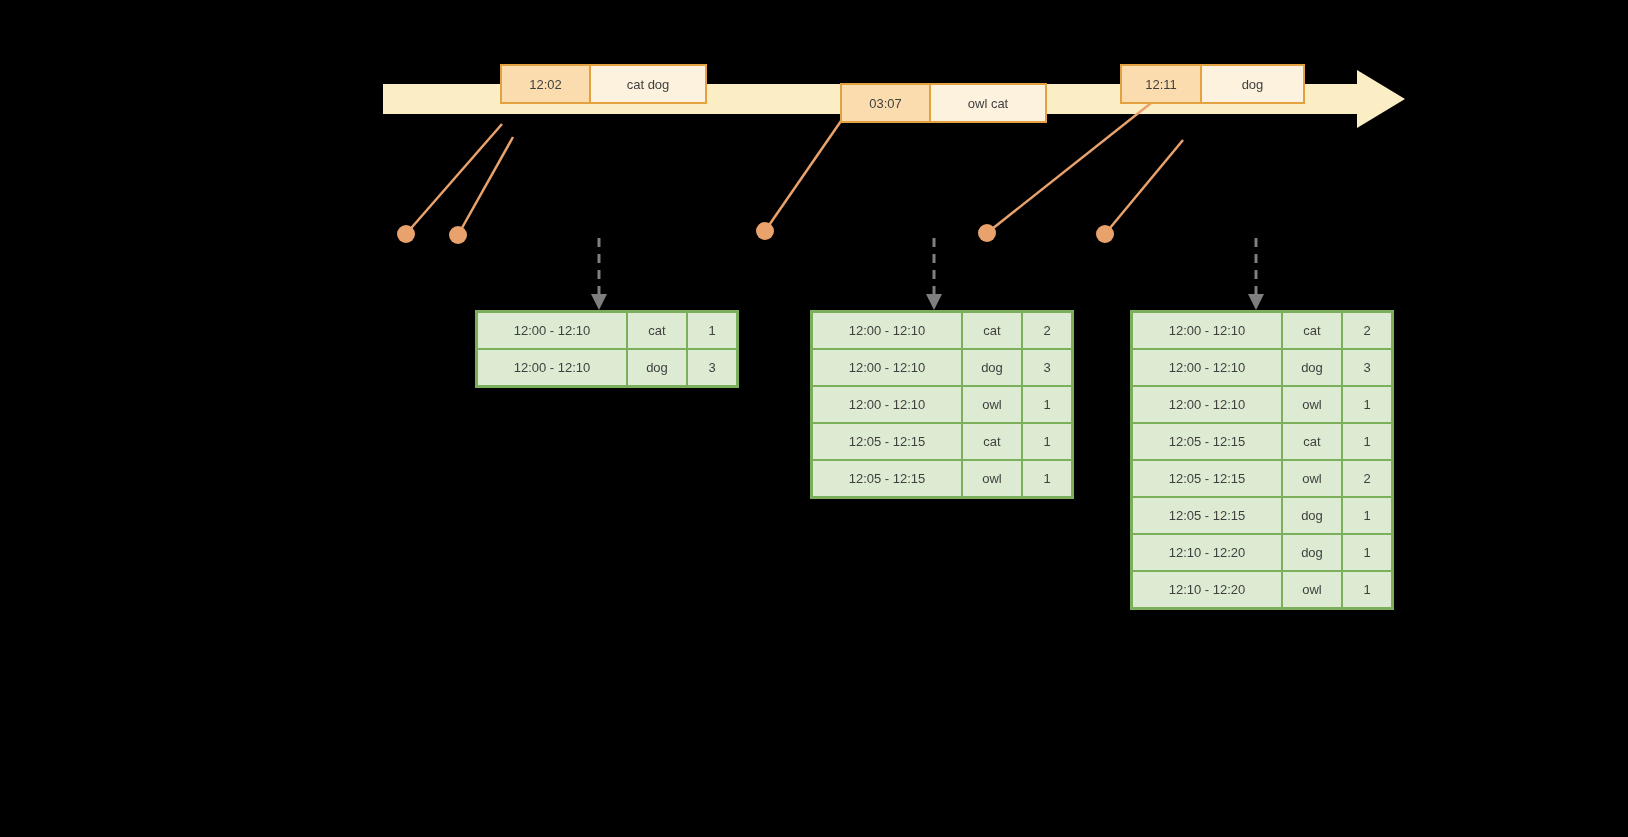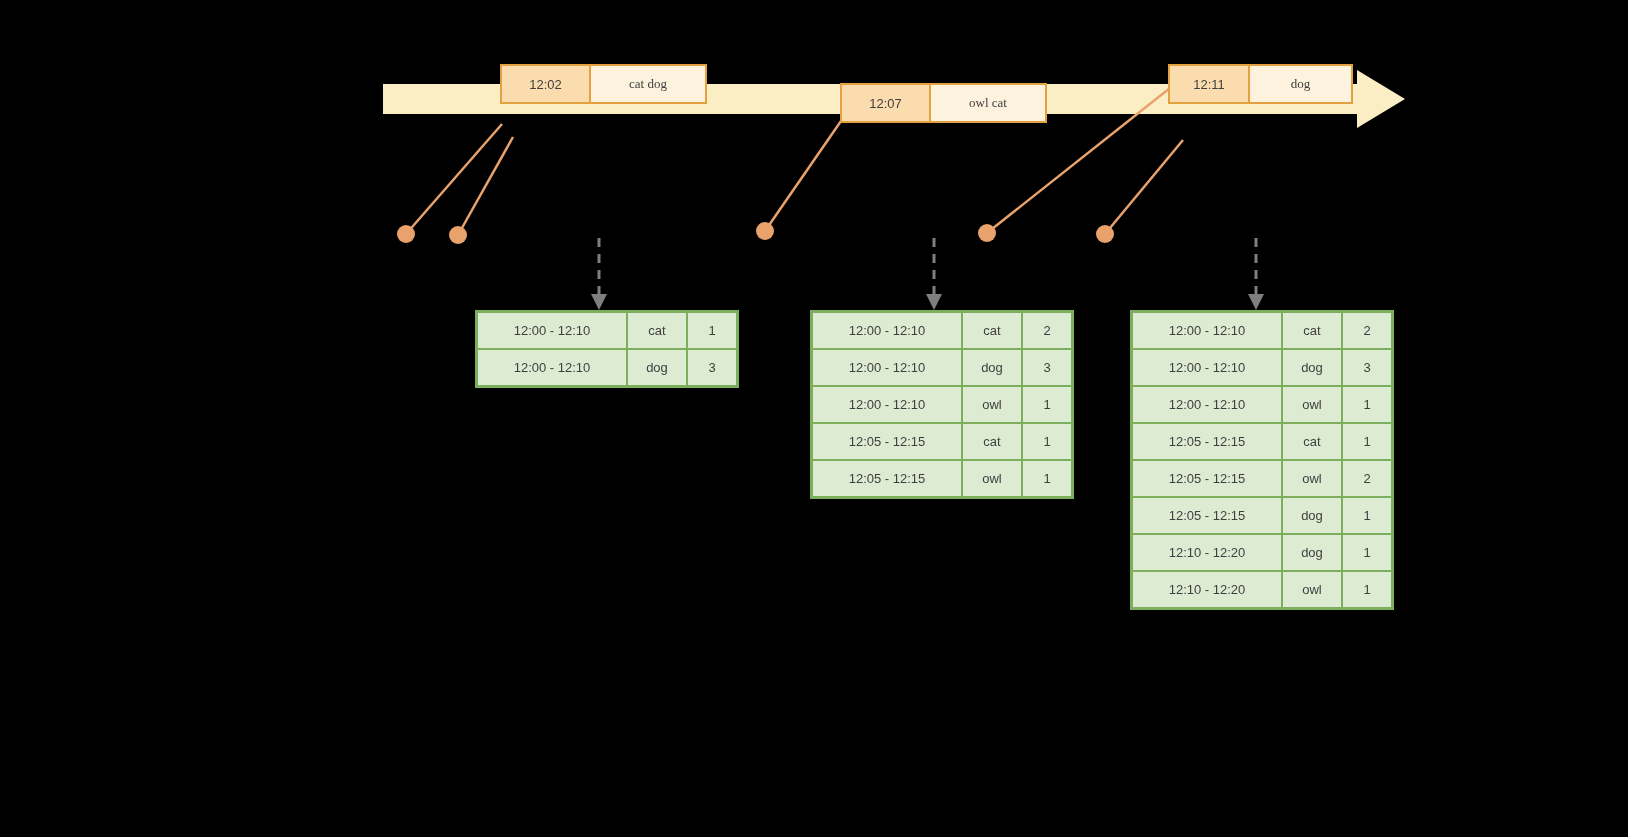--- a/index.html
+++ b/index.html
@@ -38,21 +38,21 @@
     text-align: center;
     vertical-align: middle;
     overflow: hidden;
     white-space: nowrap;
   }
 
   
   table.event-table { border: 2px solid var(--event-border, #E3A140); }
   table.event-table td { border: 2px solid var(--event-border, #E3A140); height: 34px; }
   table.event-table td.et-time  { background: var(--event-time-fill, #FBDCAE); width: 85px; }
-  table.event-table td.et-words { background: var(--event-words-fill, #FCF2DD); width: 112px; font-family: Liberation Serif, serif; }
+  table.event-table td.et-words { background: var(--event-words-fill, #FCF2DD); width: 112px; }
   table.event-table.narrow td.et-time  { width: 76px; }
   table.event-table.narrow td.et-words { width: 99px; }
 
   
   table.result-table { border: 3px solid var(--result-border, #7CAF5B); }
   table.result-table td {
     border: 2px solid var(--result-border, #7CAF5B);
     background: var(--result-fill, #DDEBD2);
     height: 33px;
   }
@@ -96,27 +96,27 @@
       <tr>
         <td class="et-time">12:02</td>
         <td class="et-words">cat dog</td>
       </tr>
     </tbody>
   </table>
 
   <table class="diagram-table event-table" style="left:840px; top:83px;">
     <tbody>
       <tr>
-        <td class="et-time">12:07</td>
+        <td class="et-time">03:07</td>
         <td class="et-words">owl cat</td>
       </tr>
     </tbody>
   </table>
 
-  <table class="diagram-table event-table narrow" style="left:1168px; top:64px;">
+  <table class="diagram-table event-table narrow" style="left:1120px; top:64px;">
     <tbody>
       <tr>
         <td class="et-time">12:11</td>
         <td class="et-words">dog</td>
       </tr>
     </tbody>
   </table>
 
   <table class="diagram-table result-table" style="left:475px; top:310px;">
     <tbody>

